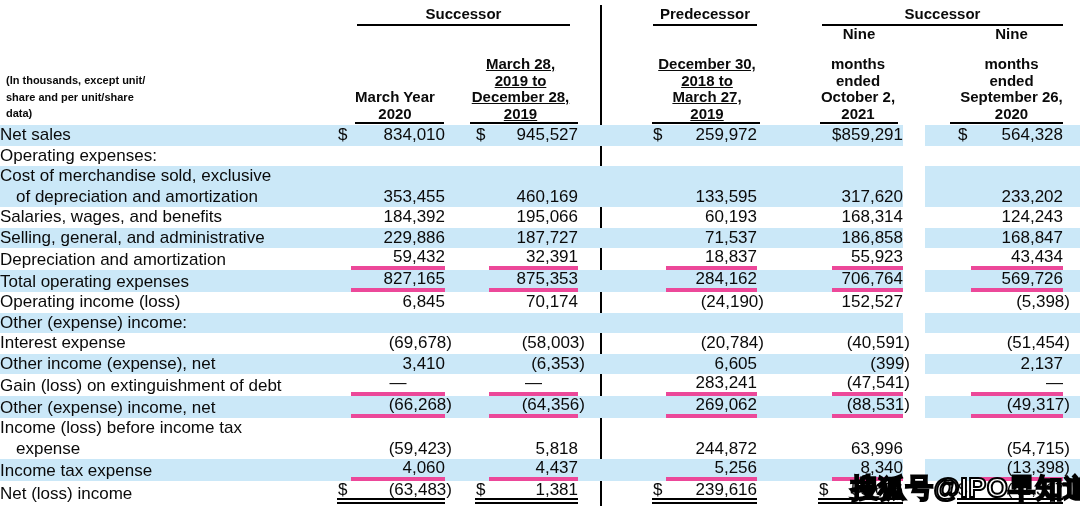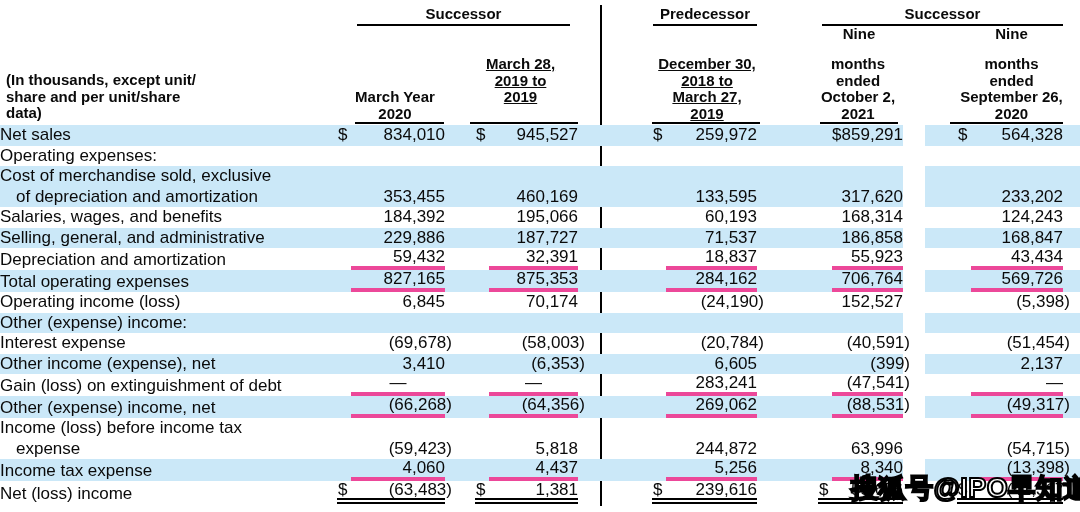--- a/index.html
+++ b/index.html
@@ -2,21 +2,21 @@
 <html><head>
 <meta charset="utf-8">
 <style>
   html,body{margin:0;padding:0;background:#fff;}
   .stage{position:relative;width:1080px;height:512px;background:#fff;overflow:hidden;
          font-family:"Liberation Sans","DejaVu Sans",sans-serif;color:#0a0a0a;}
   
   .hdr{position:absolute;font-weight:bold;font-size:15px;line-height:16.5px;}
   .ctrd{text-align:center;}
   .rule{position:absolute;height:2px;background:#000;}
-  .note{position:absolute;left:6px;top:72px;width:300px;font-weight:bold;font-size:15px;line-height:16.5px;}
+  .note{position:absolute;left:6px;top:72px;width:300px;font-weight:bold;font-size:11px;line-height:16.5px;}
   .vdivider{position:absolute;left:600px;top:5px;width:2px;height:501px;background:#000;}
   
   table.fin{position:absolute;top:125px;left:0;width:1080px;border-collapse:collapse;table-layout:fixed;
             font-size:17px;line-height:20.5px;}
   table.fin td{padding:0;vertical-align:bottom;overflow:visible;}
   td.lbl{text-align:left;padding-left:6px;white-space:nowrap;}
   td.c{text-align:right;padding-right:8px;}
   tr.hl td{background:#cbe8f8;}
   tr.hl td.spw{background:#ffffff;}
   .l2{padding-left:16px;}
@@ -57,20 +57,21 @@
 
   <div class="hdr ctrd" style="left:338px;top:89px;width:114px;">
     <div>March Year</div>
     <div>2020</div>
   </div>
   <div class="rule" style="left:355px;top:122px;width:89px;"></div>
 
   <div class="hdr ctrd" style="left:448px;top:56px;width:145px;text-decoration:underline;">
     <div>March 28,</div>
     <div>2019 to</div>
+    <div>December 28,</div>
     <div>2019</div>
   </div>
   <div class="rule" style="left:470px;top:122px;width:108px;"></div>
 
   <div class="hdr ctrd" style="left:632px;top:56px;width:150px;text-decoration:underline;">
     <div>December 30,</div>
     <div>2018 to</div>
     <div>March 27,</div>
     <div>2019</div>
   </div>

